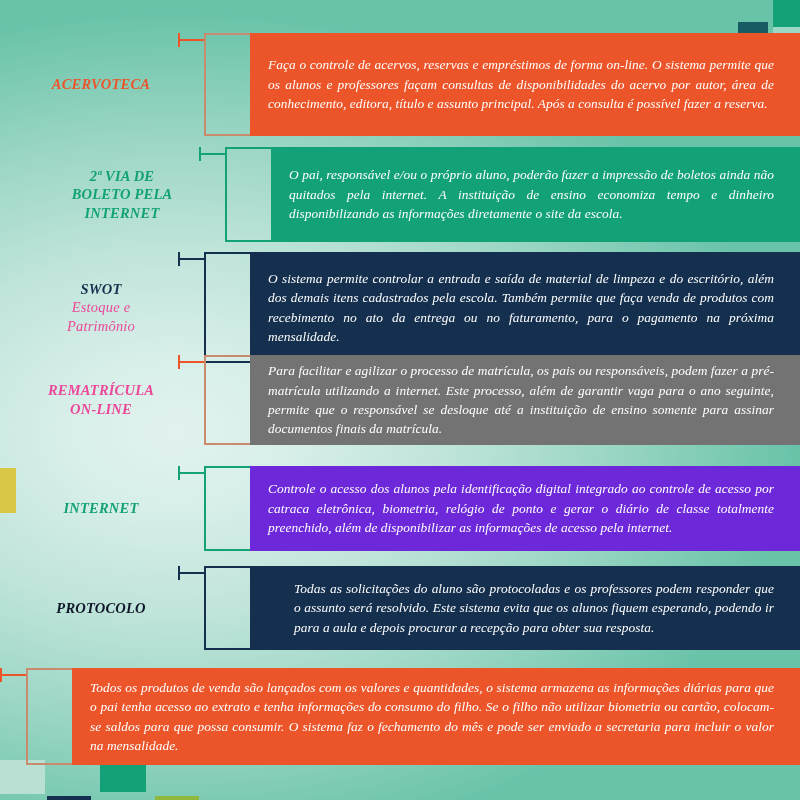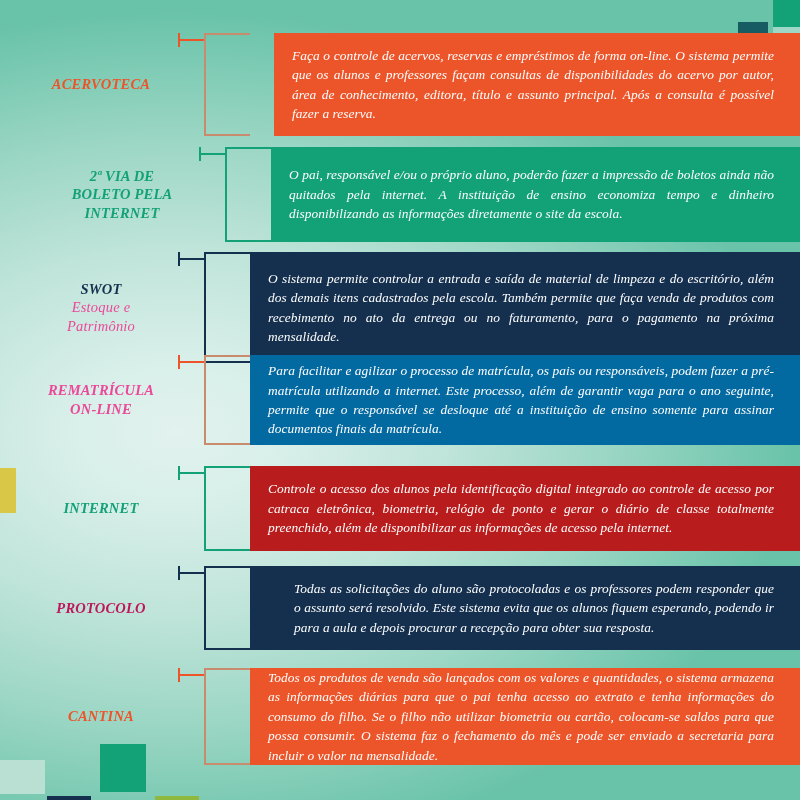--- a/index.html
+++ b/index.html
@@ -145,21 +145,21 @@
     <div class="row" style="top: 33px; height: 103px;">
       <div class="row-inner">
         <div class="label-cell">
           <div class="row-label" style="color: rgb(236, 85, 41);">ACERVOTECA</div>
         </div>
         <div class="connector">
           <span class="tick" style="background: rgb(236, 85, 41);"></span>
           <span class="line" style="background: rgb(236, 85, 41);"></span>
         </div>
         <div class="tab-box" style="border-color: rgb(201, 139, 110);"></div>
-        <div class="panel" style="background: rgb(236, 85, 41); margin-left: 24px;">
+        <div class="panel" style="background: rgb(236, 85, 41);">
           <p>Faça o controle de acervos, reservas e empréstimos de forma on-line. O sistema permite que os alunos e professores façam consultas de disponibilidades do acervo por autor, área de conhecimento, editora, título e assunto principal. Após a consulta é possível fazer a reserva.</p>
         </div>
       </div>
     </div>
     <div class="row" style="top: 147px; height: 95px; padding-left: 21px;">
       <div class="row-inner">
         <div class="label-cell">
           <div class="row-label" style="color: rgb(19, 161, 119);">2ª VIA DE
 BOLETO PELA
 INTERNET</div>
@@ -194,60 +194,57 @@
       <div class="row-inner">
         <div class="label-cell">
           <div class="row-label" style="color: #ec4899;">REMATRÍCULA
 ON-LINE</div>
         </div>
         <div class="connector">
           <span class="tick" style="background: rgb(236, 85, 41);"></span>
           <span class="line" style="background: rgb(236, 85, 41);"></span>
         </div>
         <div class="tab-box" style="border-color: rgb(201, 139, 110);"></div>
-        <div class="panel" style="background: #0369a1;">
+        <div class="panel" style="background: #737373;">
           <p>Para facilitar e agilizar o processo de matrícula, os pais ou responsáveis, podem fazer a pré-matrícula utilizando a internet. Este processo, além de garantir vaga para o ano seguinte, permite que o responsável se desloque até a instituição de ensino somente para assinar documentos finais da matrícula.</p>
         </div>
       </div>
     </div>
     <div class="row" style="top: 466px; height: 85px;">
       <div class="row-inner">
         <div class="label-cell">
           <div class="row-label" style="color: rgb(19, 161, 119);">INTERNET</div>
         </div>
         <div class="connector">
           <span class="tick" style="background: rgb(19, 161, 119);"></span>
           <span class="line" style="background: rgb(19, 161, 119);"></span>
         </div>
         <div class="tab-box" style="border-color: rgb(19, 161, 119);"></div>
-        <div class="panel" style="background: #b91c1c;">
+        <div class="panel" style="background: #6d28d9;">
           <p>Controle o acesso dos alunos pela identificação digital integrado ao controle de acesso por catraca eletrônica, biometria, relógio de ponto e gerar o diário de classe totalmente preenchido, além de disponibilizar as informações de acesso pela internet.</p>
         </div>
       </div>
     </div>
     <div class="row" style="top: 566px; height: 84px;">
       <div class="row-inner">
         <div class="label-cell">
-          <div class="row-label" style="color: #be185d;">PROTOCOLO</div>
+          <div class="row-label" style="color: #0f172a;">PROTOCOLO</div>
         </div>
         <div class="connector">
           <span class="tick" style="background: rgb(21, 48, 79);"></span>
           <span class="line" style="background: rgb(21, 48, 79);"></span>
         </div>
         <div class="tab-box" style="border-color: rgb(21, 48, 79);"></div>
         <div class="panel" style="background: rgb(21, 48, 79); padding-left: 44px;">
           <p>Todas as solicitações do aluno são protocoladas e os professores podem responder que o assunto será resolvido. Este sistema evita que os alunos fiquem esperando, podendo ir para a aula e depois procurar a recepção para obter sua resposta.</p>
         </div>
       </div>
     </div>
     <div class="row" style="top: 668px; height: 97px;">
       <div class="row-inner">
-        <div class="label-cell">
-          <div class="row-label" style="color: rgb(236, 85, 41);">CANTINA</div>
-        </div>
         <div class="connector">
           <span class="tick" style="background: rgb(236, 85, 41);"></span>
           <span class="line" style="background: rgb(236, 85, 41);"></span>
         </div>
         <div class="tab-box" style="border-color: rgb(201, 139, 110);"></div>
         <div class="panel" style="background: rgb(236, 85, 41);">
           <p>Todos os produtos de venda são lançados com os valores e quantidades, o sistema armazena as informações diárias para que o pai tenha acesso ao extrato e tenha informações do consumo do filho. Se o filho não utilizar biometria ou cartão, colocam-se saldos para que possa consumir. O sistema faz o fechamento do mês e pode ser enviado a secretaria para incluir o valor na mensalidade.</p>
         </div>
       </div>
     </div>

